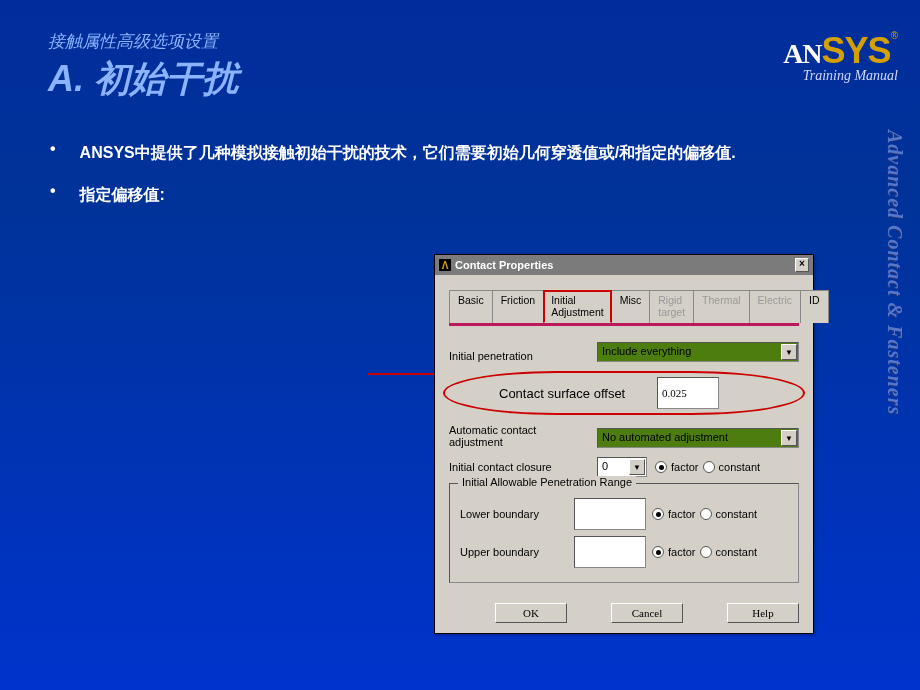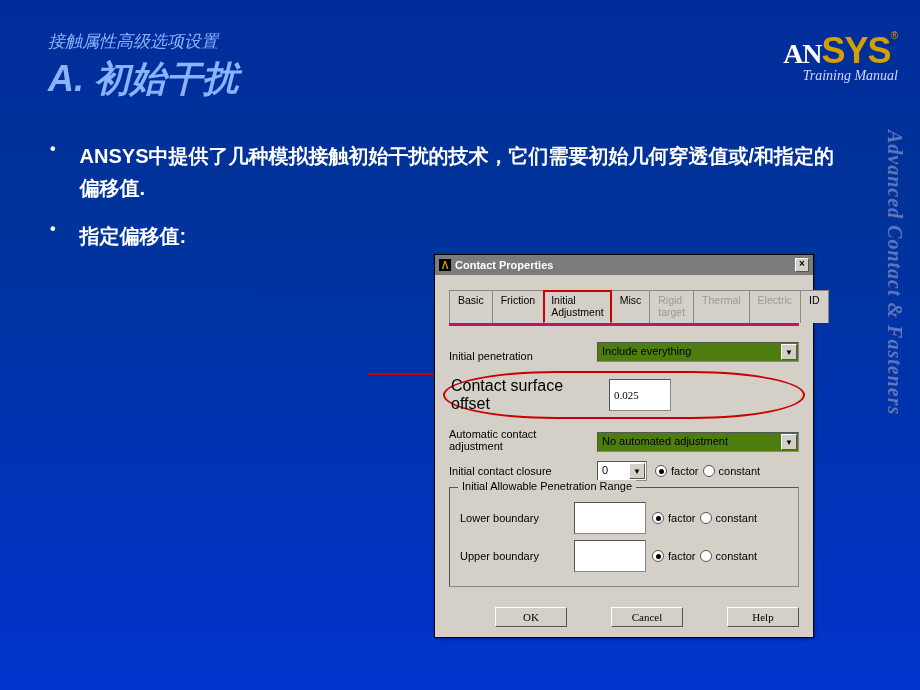--- a/index.html
+++ b/index.html
@@ -9,40 +9,40 @@
     .pretitle { color: #8bb3ff; font-style: italic; font-size: 17px; margin-bottom: 2px; }
     .title { color: #8bb3ff; font-style: italic; font-size: 36px; font-weight: bold; }
     .logo-area { position: absolute; top: 30px; right: 22px; text-align: right; }
     .logo-an { color: #ffffff; font-size: 28px; font-weight: 900; letter-spacing: -1px; display: inline; font-family: Liberation Serif, serif; }
     .logo-sys { color: #d4a000; font-size: 36px; font-weight: 700; letter-spacing: -1px; display: inline; font-family: Arial, sans-serif; margin-top: 12px; }
     .logo-sub { color: #d0d8ff; font-style: italic; font-size: 14px; margin-top: -4px; font-family: Georgia, serif; }
     .side-text { position: absolute; top: 130px; right: 14px; color: #5577cc; font-style: italic; font-weight: bold; font-size: 20px; writing-mode: vertical-lr; text-shadow: 1px 1px 0 #223377; font-family: Georgia, serif; letter-spacing: 1px; }
     .body { position: absolute; top: 140px; left: 50px; right: 70px; }
     .bullet { display: flex; margin-bottom: 16px; }
     .bullet .dot { color: #fff; margin-right: 24px; font-weight: bold; }
-    .bullet .txt { color: #fff; font-size: 20px; line-height: 1.6; font-weight: bold; }
+    .bullet .txt { color: #fff; font-size: 16px; line-height: 1.6; font-weight: bold; }
     .arrow-callout { position: absolute; top: 373px; left: 368px; width: 86px; height: 2px; background: #cc0000; }
     .arrow-callout::after { content: ''; position: absolute; right: -1px; top: -4px; border-left: 10px solid #cc0000; border-top: 5px solid transparent; border-bottom: 5px solid transparent; }
     .dialog { position: absolute; top: 254px; left: 434px; width: 380px; background: #d4d0c8; border: 1px solid #000; font-family: "Tahoma", sans-serif; font-size: 11px; box-shadow: 1px 1px 3px rgba(0,0,0,0.3); }
     .dialog-title { background: #7b7b7b; color: #fff; padding: 3px 4px; display: flex; align-items: center; gap: 4px; }
     .dialog-title .t-icon { width: 12px; height: 12px; background: #000; display: flex; align-items: center; justify-content: center; color: #d4a000; font-size: 10px; font-weight: bold; font-family: Arial; }
     .dialog-title .t-text { font-weight: bold; flex: 1; }
     .dialog-title .close { width: 14px; height: 14px; background: #d4d0c8; border: 1px solid #fff; border-right-color: #555; border-bottom-color: #555; text-align: center; line-height: 10px; font-size: 10px; color: #000; font-family: Arial; font-weight: bold; }
     .dialog-body { padding: 14px 14px 10px 14px; }
     .tabs { display: flex; border-bottom: 4px solid #be185d; margin-bottom: 16px; }
     .tab { padding: 3px 8px; border: 1px solid #888; border-bottom: none; background: #d4d0c8; margin-right: -1px; position: relative; top: 1px; font-size: 10.5px; }
     .tab.sel { background: #d4d0c8; border: 2.5px solid #c00; border-bottom: 1px solid #d4d0c8; z-index: 2; padding: 2px 6px 4px 6px; font-weight: normal; }
     .tab.dis { color: #999; }
     .field-row { display: flex; align-items: flex-end; margin-bottom: 9px; gap: 8px; }
     .field-row label { width: 140px; font-size: 11px; }
     .select { flex: 1; height: 20px; border: 1px solid #888; border-top-color: #555; border-left-color: #555; background: #4d7c0f; padding: 2px 4px; position: relative; font-size: 11px; }
     .select .arrow { position: absolute; right: 1px; top: 1px; width: 16px; height: 16px; background: #d4d0c8; border: 1px solid #fff; border-right-color: #555; border-bottom-color: #555; display: flex; align-items: center; justify-content: center; font-size: 8px; }
     .input-txt { height: 32px; border: 1px solid #888; border-top-color: #555; border-left-color: #555; background: #fff; padding: 2px 4px; font-size: 11px; font-family: Tahoma; margin-left: 16px; }
     .circled-row { border: 2.5px solid #c00; border-radius: 50% / 80%; padding: 4px 6px; margin: 0 -6px 9px -6px; display: flex; align-items: center; gap: 8px; }
-    .circled-row label { width: 134px; font-size: 16px; }
+    .circled-row label { width: 134px; font-size: 13px; margin-left: 48px; }
     .circled-row .input-txt { width: 62px; }
     .radio-group { display: flex; align-items: center; gap: 4px; font-size: 11px; }
     .radio { width: 12px; height: 12px; border: 1px solid #555; border-radius: 50%; background: #fff; display: inline-flex; align-items: center; justify-content: center; }
     .radio.checked::after { content: ''; width: 5px; height: 5px; background: #000; border-radius: 50%; }
     .fieldset { border: 1px solid #888; border-top-color: #555; border-left-color: #555; padding: 14px 10px 8px 10px; margin-top: 6px; position: relative; background: #d4d0c8; }
     .fieldset .legend { position: absolute; top: -8px; left: 8px; background: #d4d0c8; padding: 0 4px; font-size: 11px; }
     .sub-row { display: flex; align-items: center; gap: 6px; margin-bottom: 6px; }
     .sub-row label { width: 92px; font-size: 11px; }
     .sub-row .input-txt { width: 72px; }
     .dlg-buttons { display: flex; justify-content: flex-end; gap: 8px; padding: 10px 14px; }

